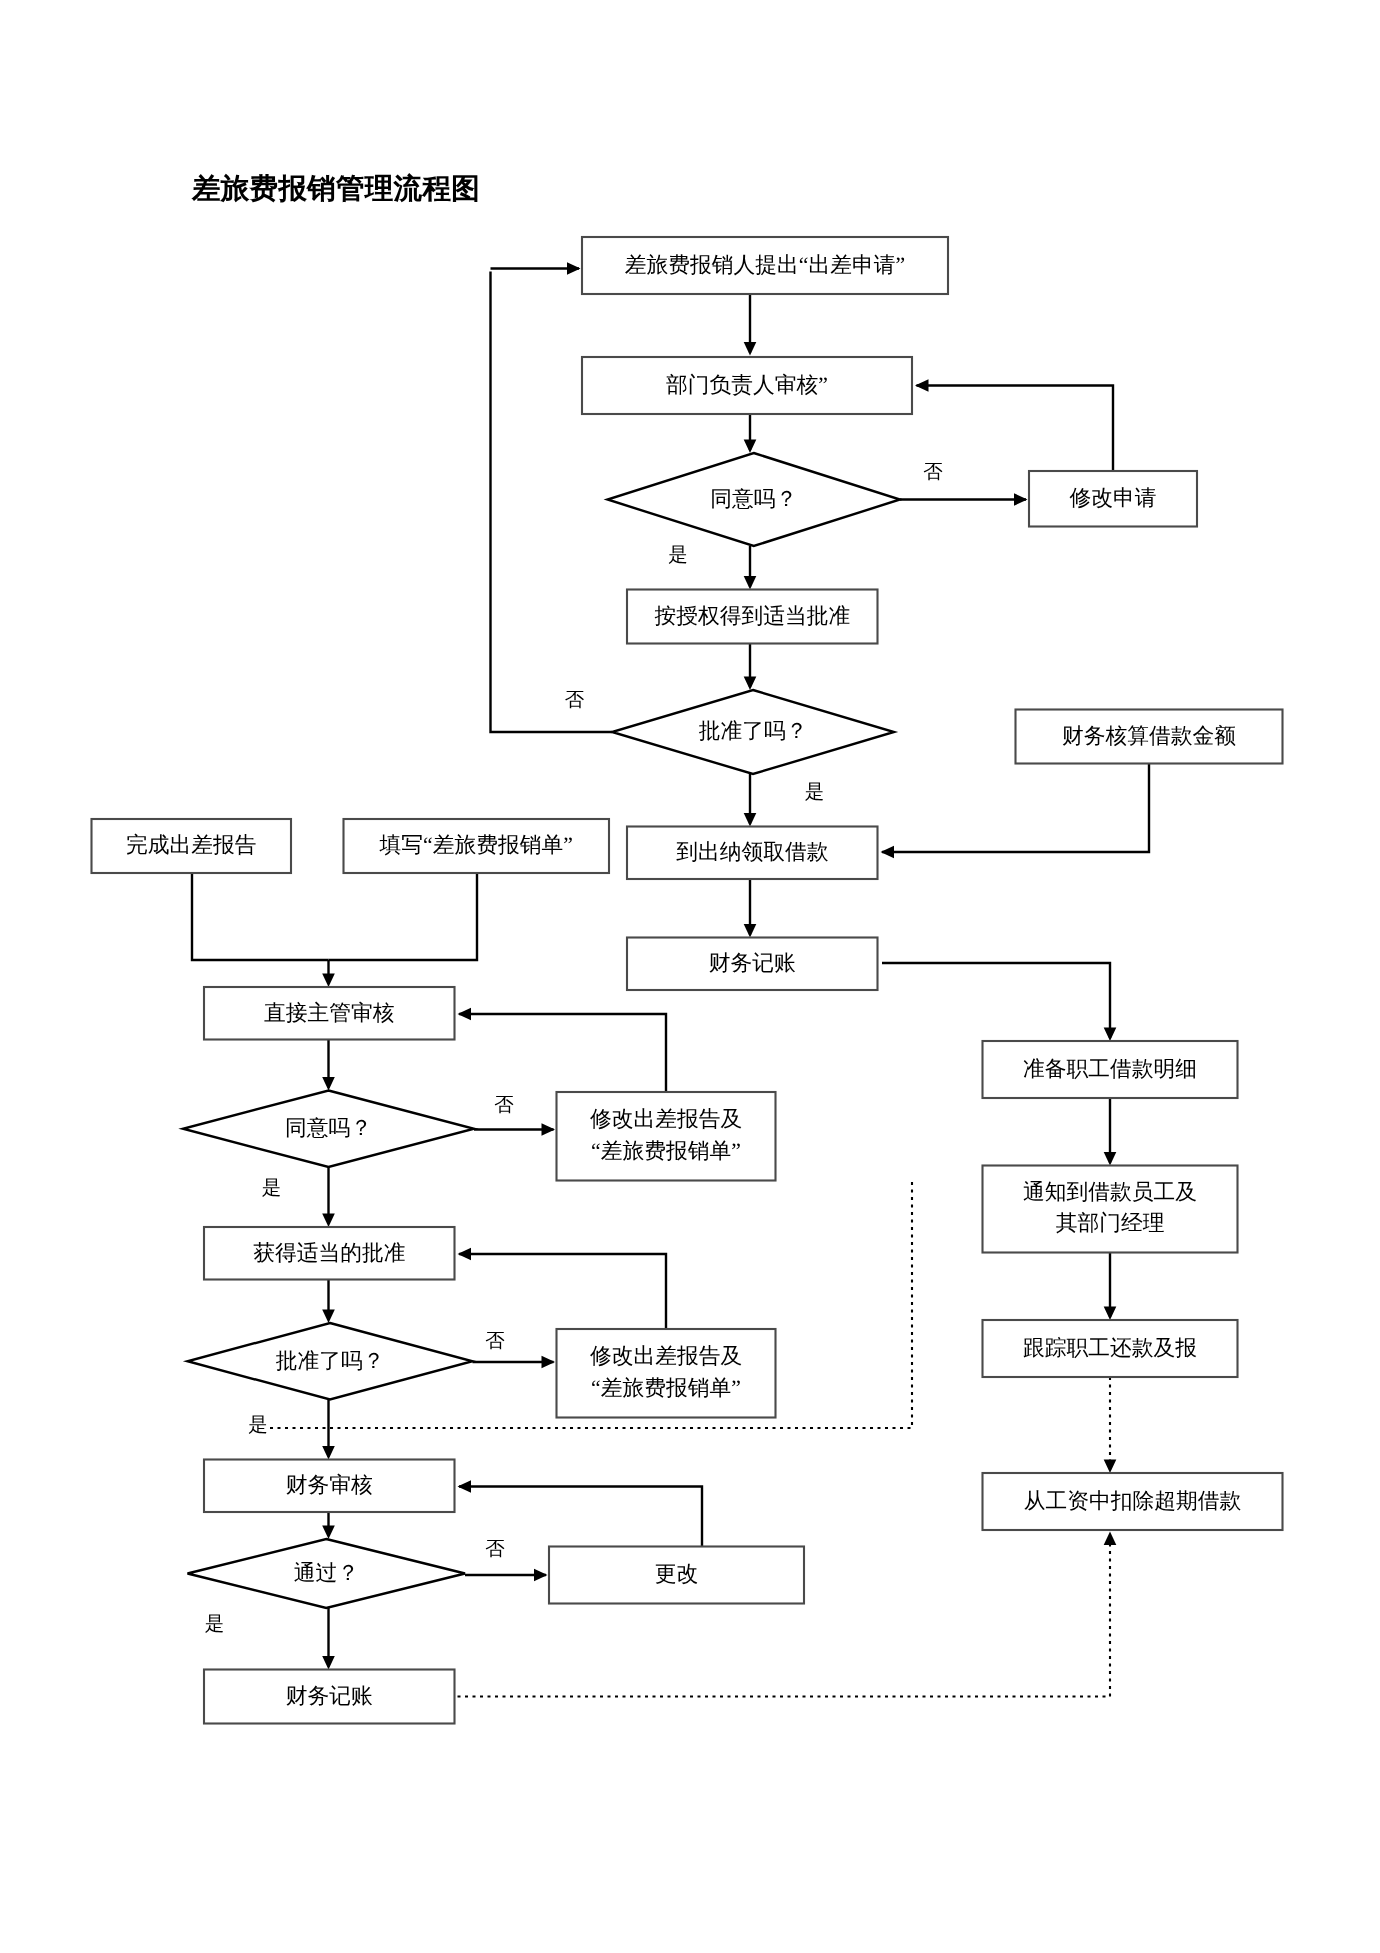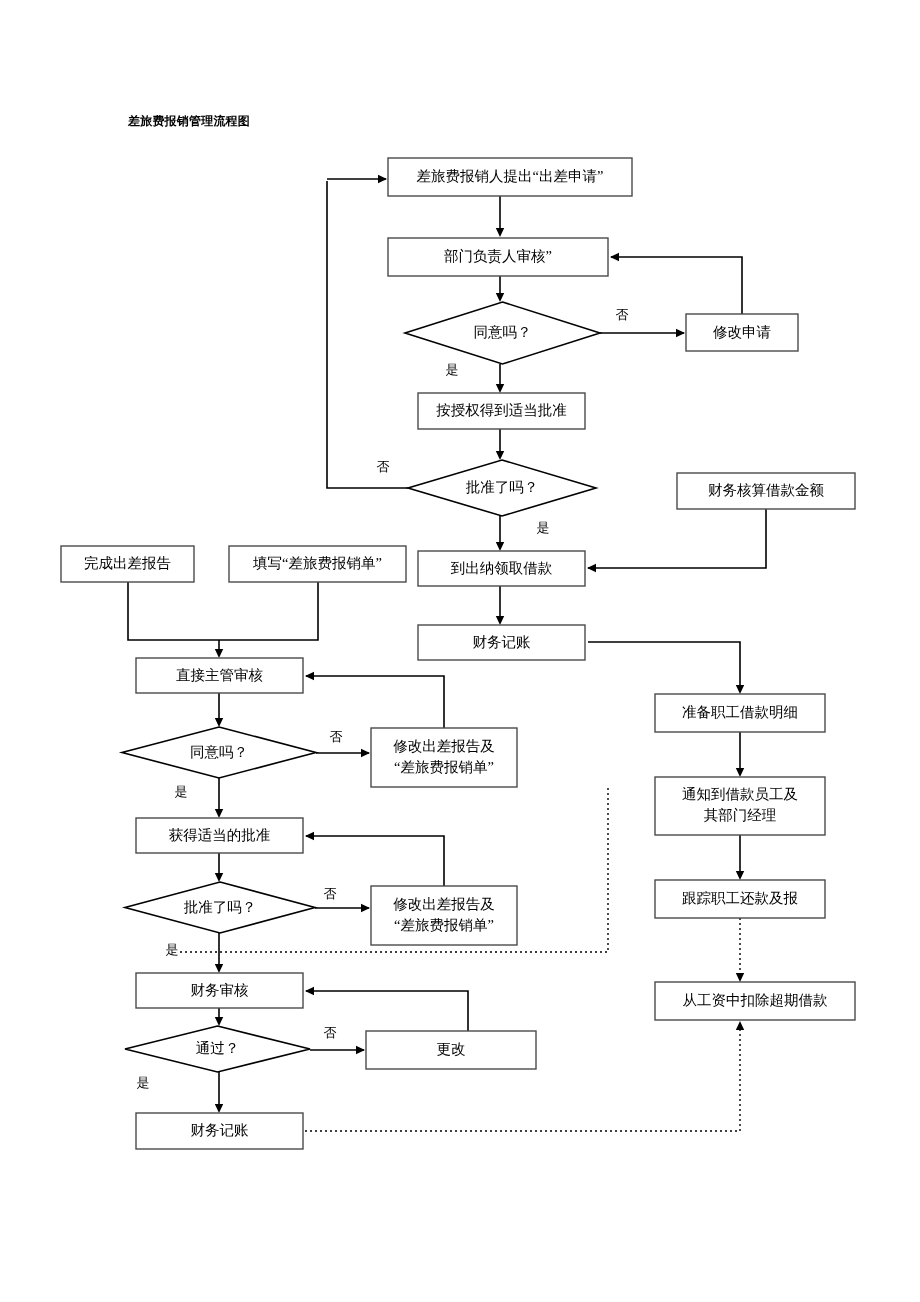--- a/index.html
+++ b/index.html
@@ -13,21 +13,21 @@
     font-family: "Liberation Serif", "DejaVu Serif", serif;
     position: relative;
     overflow: hidden;
   }
   #chart-title {
     position: absolute;
     left: 128px;
     top: 113px;
     font-family: "Liberation Sans", "DejaVu Sans", sans-serif;
     font-weight: bold;
-    font-size: 12px;
+    font-size: 19px;
     color: #000;
     letter-spacing: 0.2px;
     white-space: nowrap;
   }
   svg#flow {
     position: absolute;
     left: 0;
     top: 0;
     width: 920px;
     height: 1302px;

